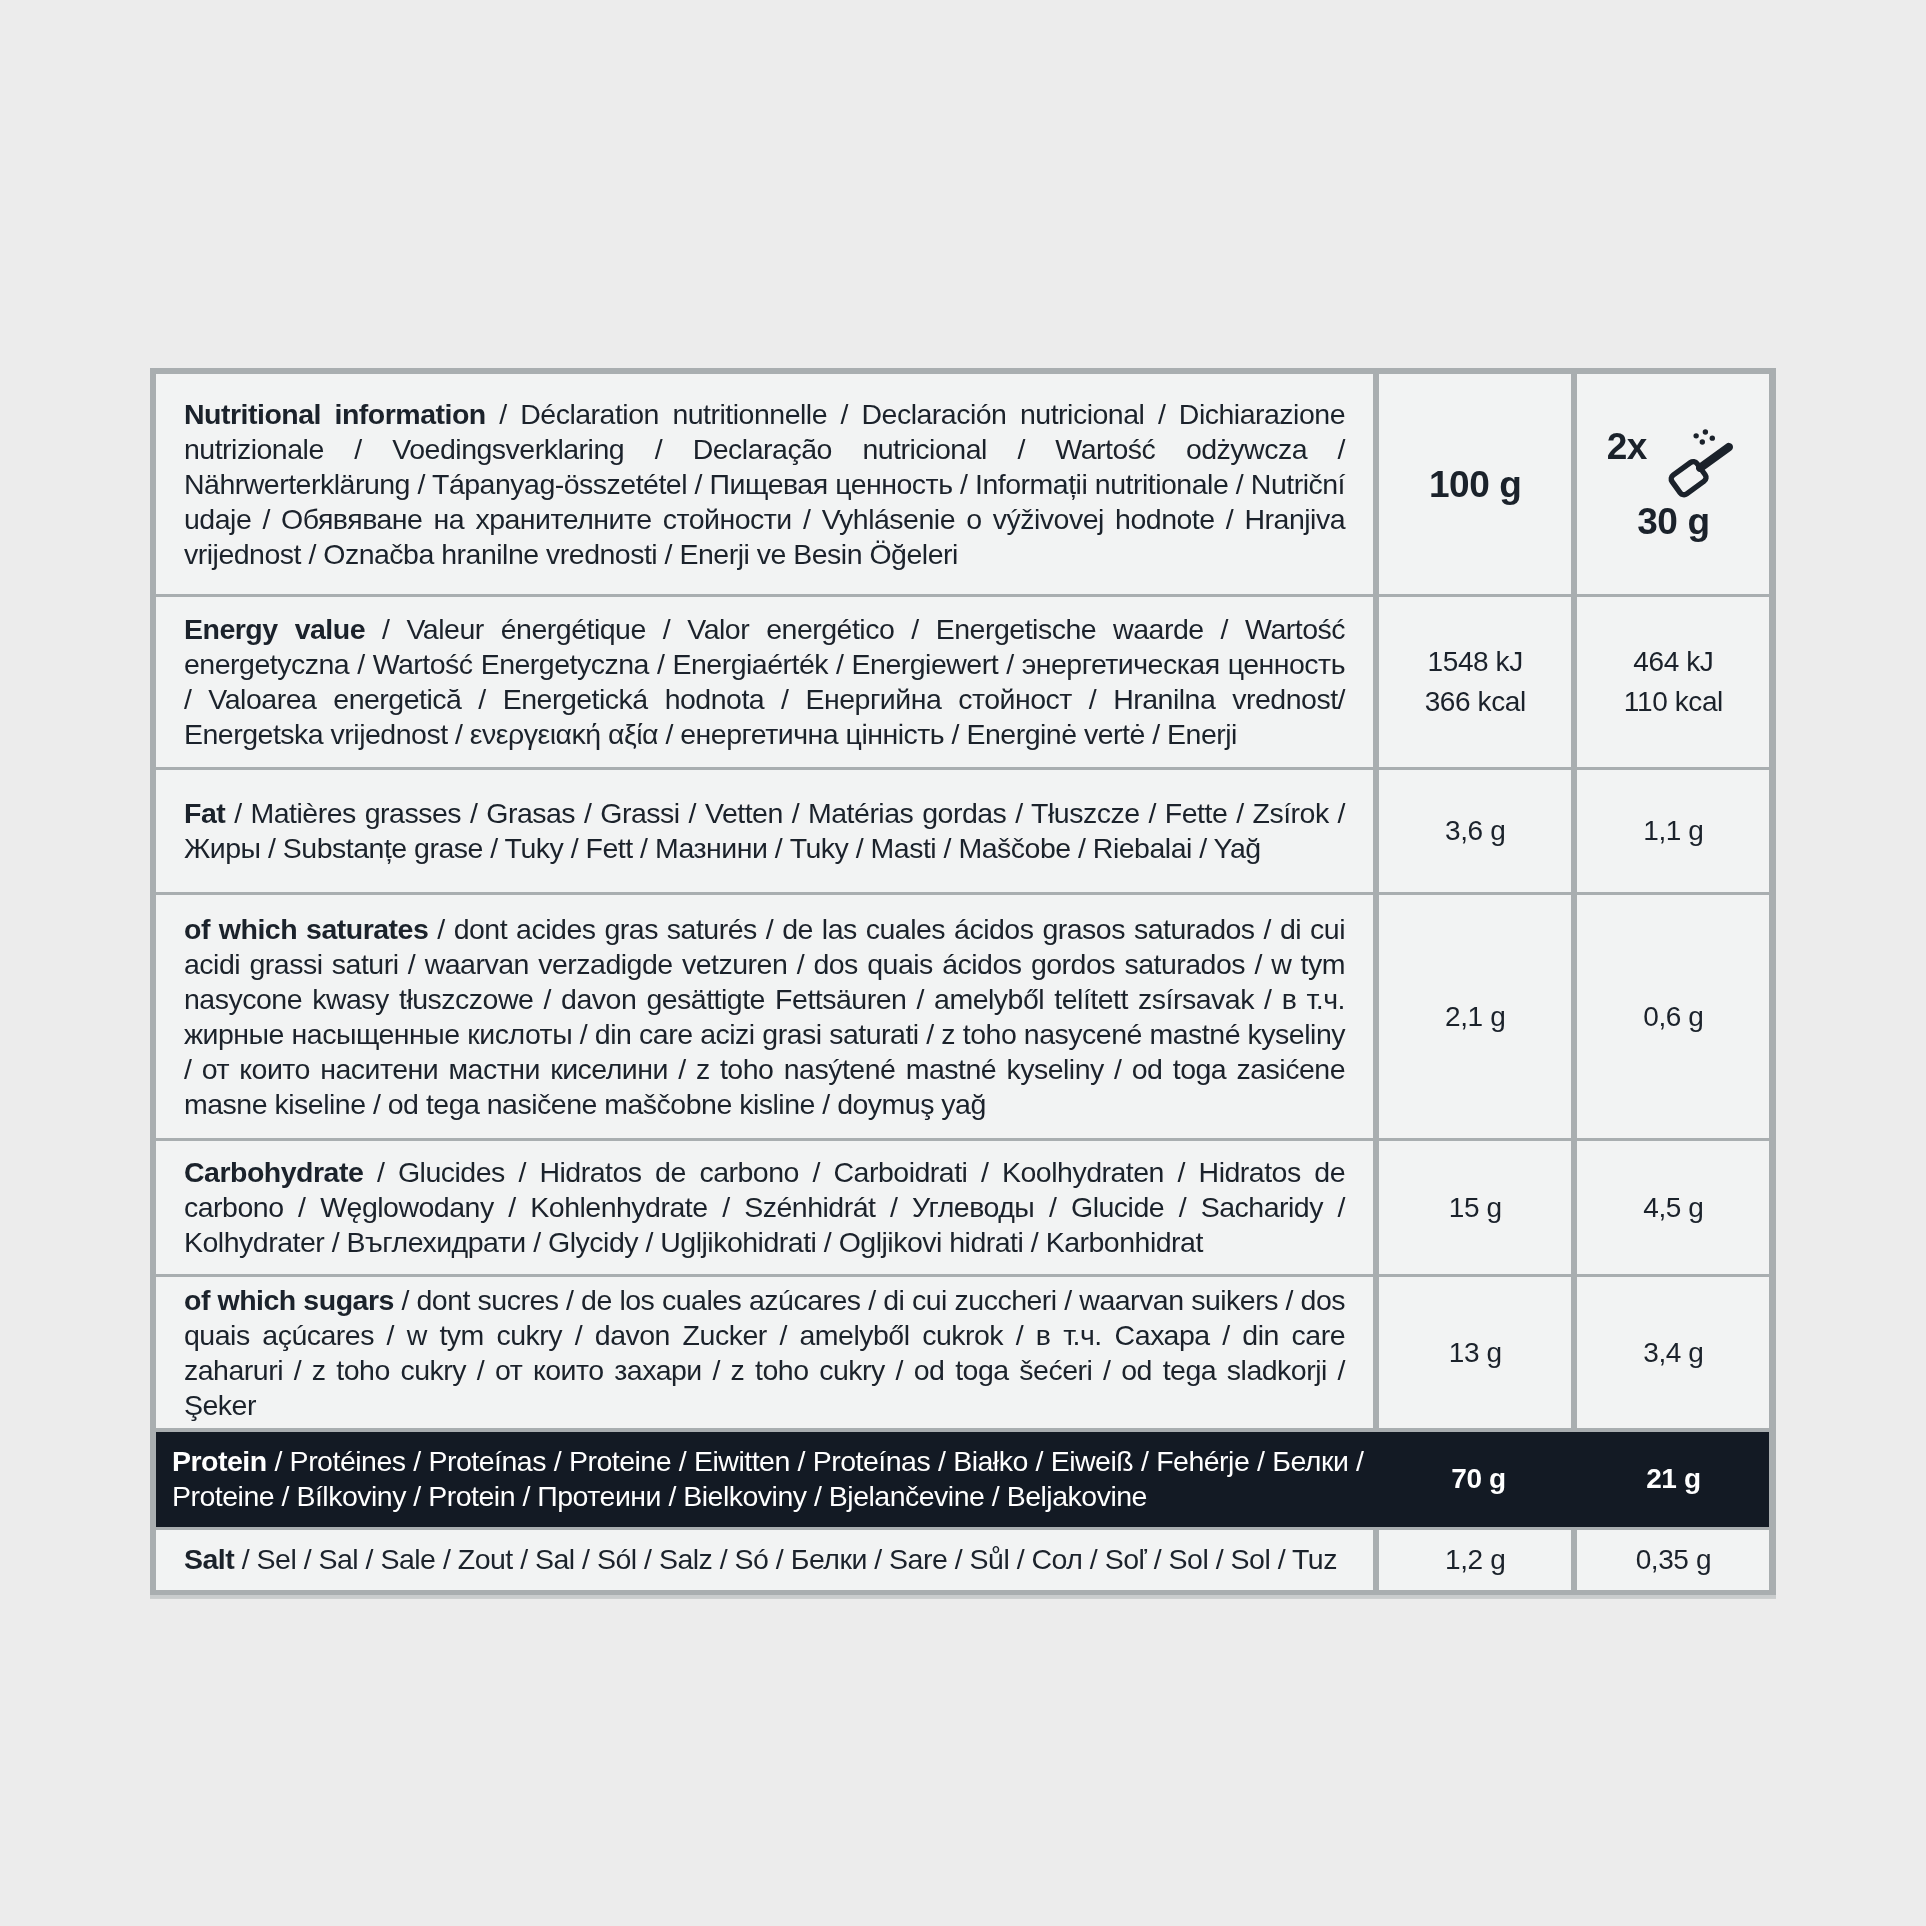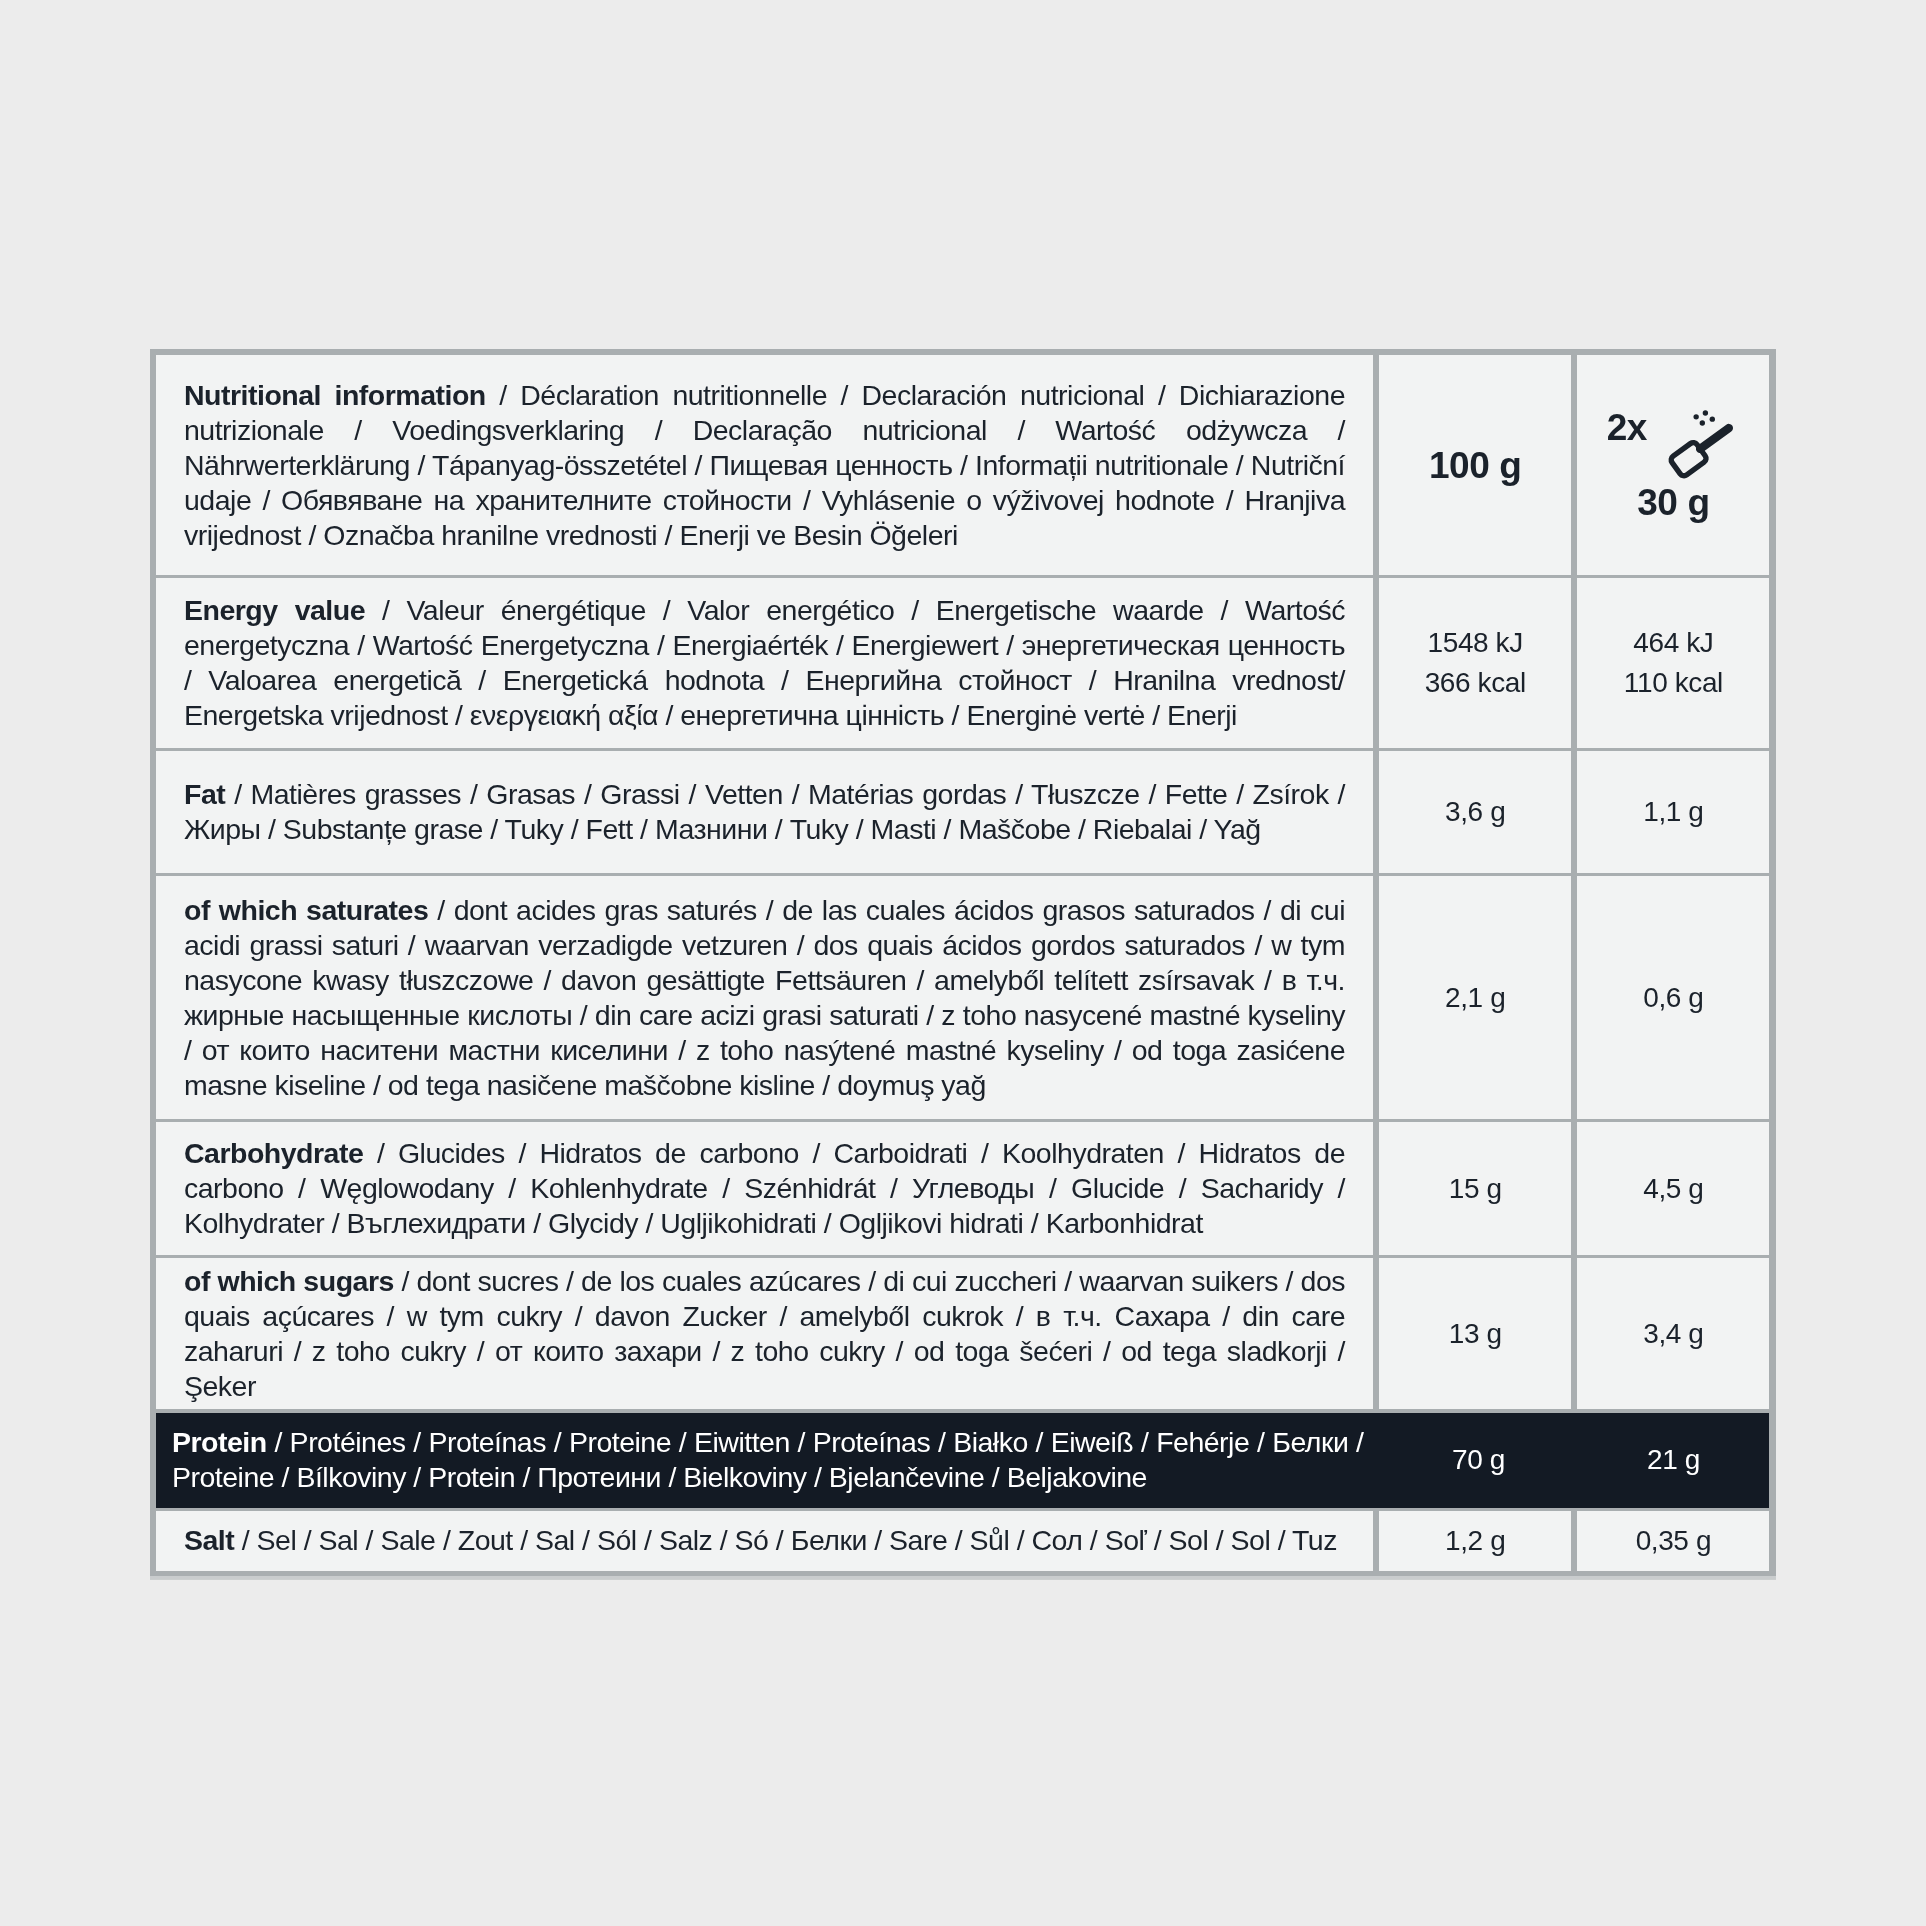--- a/index.html
+++ b/index.html
@@ -4,21 +4,21 @@
 <style>
   html,body{margin:0;padding:0;}
   .page{
     position:relative;
     width:1926px;height:1926px;
     background:#ececec;
     font-family:"Liberation Sans","DejaVu Sans",sans-serif;
     color:#1b222b;
   }
   .ntable{
-    position:absolute;left:150px;top:349px;
+    position:absolute;left:150px;top:368px;
     width:1614px;height:1215px;
     border:6.2px solid #a9aeb0;
     background:#a9aeb0;
     display:grid;
     grid-template-columns:1217px 192px 192px;
     grid-template-rows:220px 170px 122px 243px 133px 151px 95px 60px;
     column-gap:6.2px;row-gap:3.1px;
     box-shadow:0 3.9px 0 #c9cccd;
   }
   .cell{
@@ -54,21 +54,21 @@
   }
   .hband .hlab p{
     margin:0;font-size:28.5px;line-height:35px;letter-spacing:-0.5px;
     text-align:justify;font-weight:400;
   }
   .hband .hval{
     display:flex;align-items:center;justify-content:center;
   }
   .hband .hval1{width:198px;}
   .hband .hval2{width:192px;}
-  .hband .vline{font-weight:400;}
+  .hband .vline{font-weight:700;}
   .nowrap p{white-space:nowrap;}
 </style>
 </head>
 <body>
 
 <div class="page">
   <div class="ntable">
 
     <div class="cell lab">
       <p><span class="b">Nutritional information</span><span> / Déclaration nutritionnelle / Declaración nutricional / Dichiarazione nutrizionale / Voedingsverklaring / Declaração nutricional / Wartość odżywcza / Nährwerterklärung / Tápanyag-összetétel / Пищевая ценность / Informații nutritionale / Nutriční udaje / Обявяване на хранителните стойности / Vyhlásenie o výživovej hodnote / Hranjiva vrijednost / Označba hranilne vrednosti / Enerji ve Besin Öğeleri</span></p>

